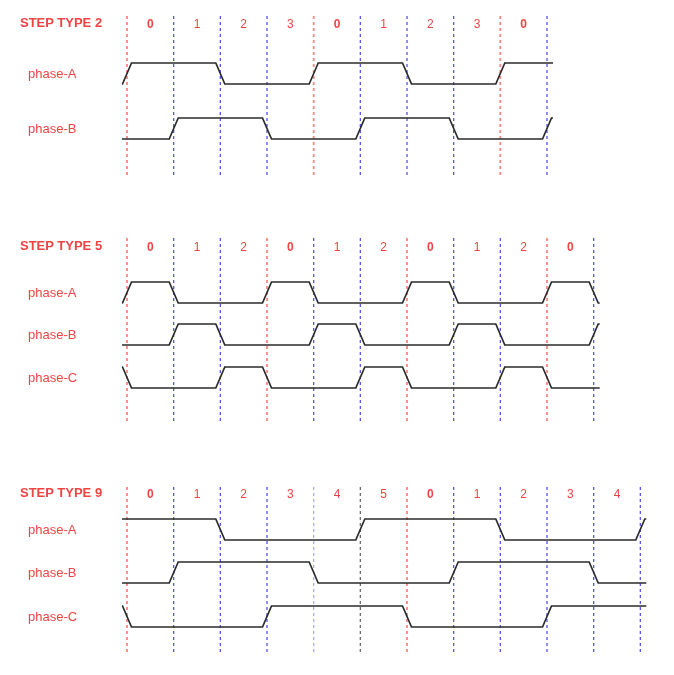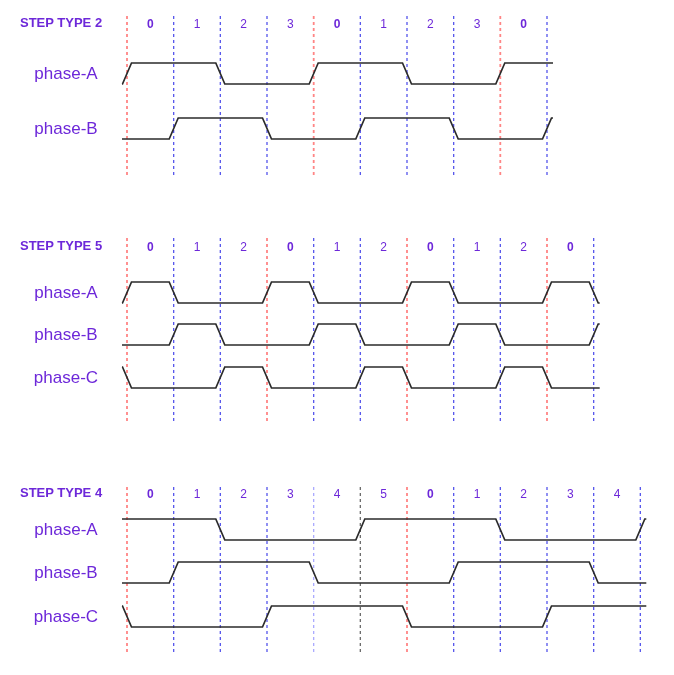--- a/index.html
+++ b/index.html
@@ -1,22 +1,22 @@
 <!DOCTYPE html>
 <html><head>
 <meta charset="utf-8">
 <style>
   html,body{margin:0;padding:0;background:#ffffff;}
   #diagram{
     position:relative;width:674px;height:675px;background:#ffffff;
     font-family:"Liberation Sans",sans-serif;overflow:hidden;
   }
-  .lbl{position:absolute;color:#6d28d9;white-space:nowrap;line-height:16px;}
+  .lbl{position:absolute;color:#ef4444;white-space:nowrap;line-height:16px;}
   .section-title{font-weight:bold;font-size:13px;}
-  .phase-label{font-size:17px;text-align:center;width:76px;}
+  .phase-label{font-size:13px;text-align:left;width:76px;}
   .step-number{font-size:12px;text-align:center;width:40px;}
   .step-number.zero{font-weight:bold;}
   svg{position:absolute;left:0;top:0;}
 </style>
 </head>
 <body>
 
 <div id="diagram">
   <svg id="wave-svg" width="674" height="675" viewBox="0 0 674 675">
       <line x1="127.0" x2="127.0" y1="16" y2="175" stroke="#ff8585" stroke-width="1.8" stroke-dasharray="3,3"></line>
@@ -80,21 +80,21 @@
     <div class="lbl step-number zero" style="left: 270.3px; top: 239px;">0</div>
     <div class="lbl step-number" style="left: 317px; top: 239px;">1</div>
     <div class="lbl step-number" style="left: 363.7px; top: 239px;">2</div>
     <div class="lbl step-number zero" style="left: 410.3px; top: 239px;">0</div>
     <div class="lbl step-number" style="left: 457px; top: 239px;">1</div>
     <div class="lbl step-number" style="left: 503.7px; top: 239px;">2</div>
     <div class="lbl step-number zero" style="left: 550.3px; top: 239px;">0</div>
     <div class="lbl phase-label" style="left: 28px; top: 284.5px;">phase-A</div>
     <div class="lbl phase-label" style="left: 28px; top: 326.5px;">phase-B</div>
     <div class="lbl phase-label" style="left: 28px; top: 369.5px;">phase-C</div>
-    <div class="lbl section-title" style="left: 20px; top: 485px;">STEP TYPE 4</div>
+    <div class="lbl section-title" style="left: 20px; top: 485px;">STEP TYPE 9</div>
     <div class="lbl step-number zero" style="left: 130.3px; top: 486px;">0</div>
     <div class="lbl step-number" style="left: 177px; top: 486px;">1</div>
     <div class="lbl step-number" style="left: 223.7px; top: 486px;">2</div>
     <div class="lbl step-number" style="left: 270.3px; top: 486px;">3</div>
     <div class="lbl step-number" style="left: 317px; top: 486px;">4</div>
     <div class="lbl step-number" style="left: 363.7px; top: 486px;">5</div>
     <div class="lbl step-number zero" style="left: 410.3px; top: 486px;">0</div>
     <div class="lbl step-number" style="left: 457px; top: 486px;">1</div>
     <div class="lbl step-number" style="left: 503.7px; top: 486px;">2</div>
     <div class="lbl step-number" style="left: 550.3px; top: 486px;">3</div>

